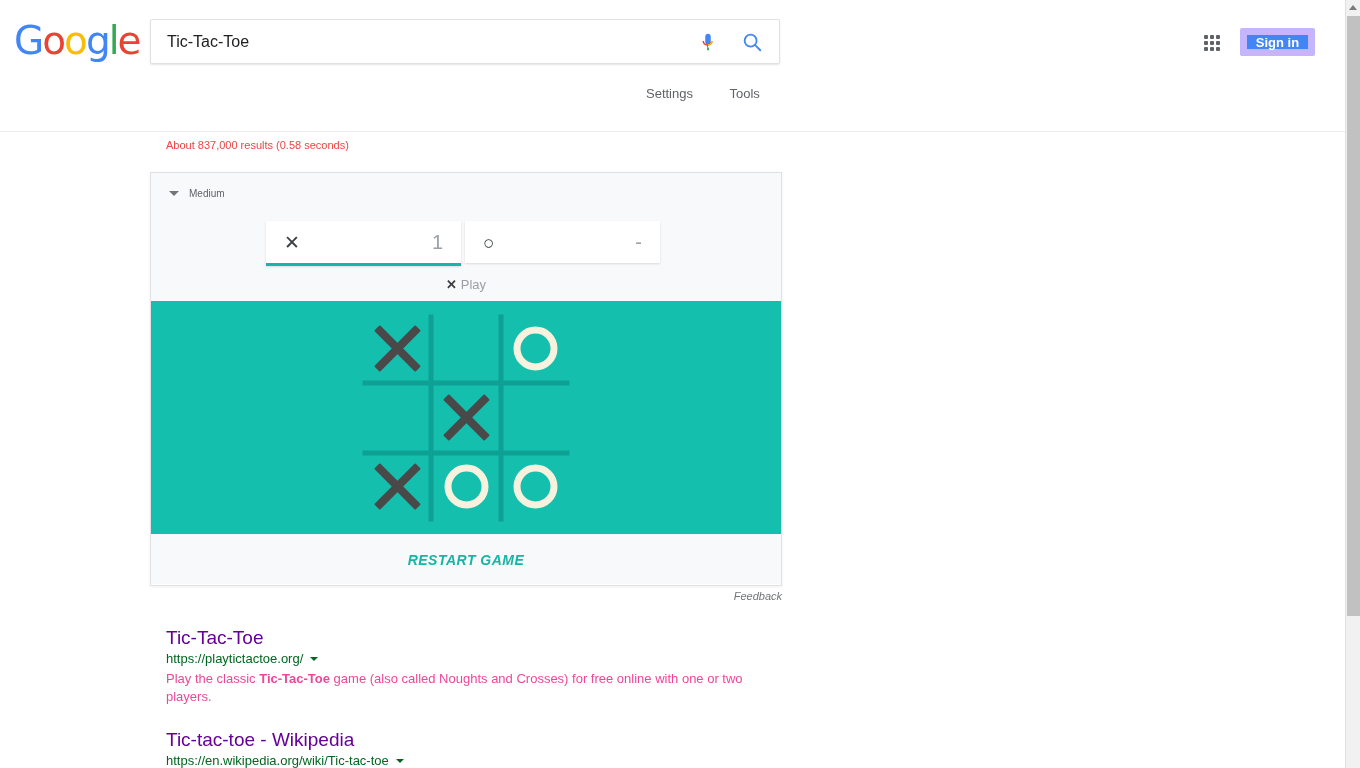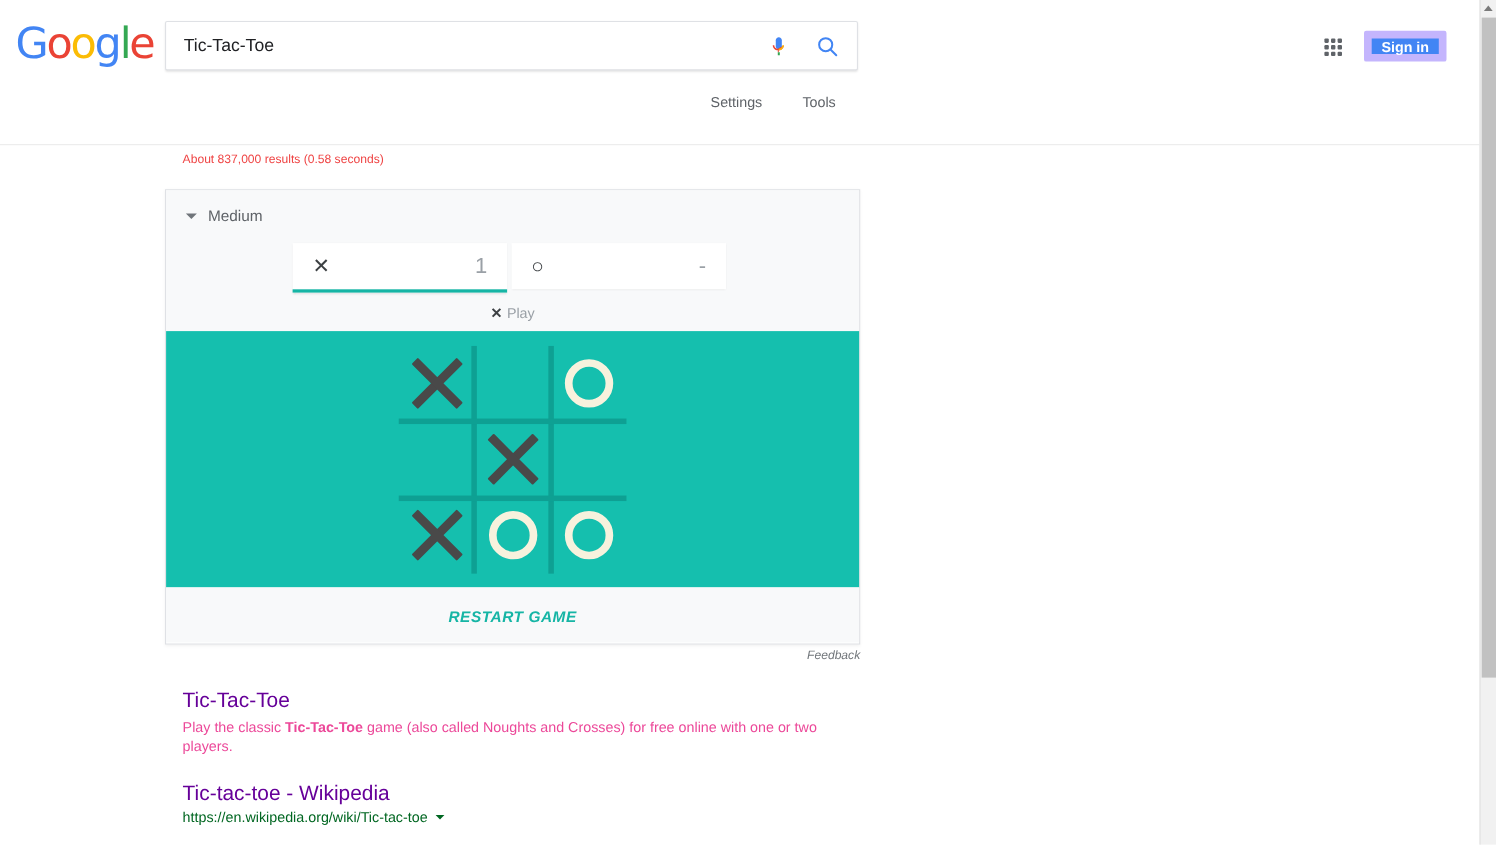--- a/index.html
+++ b/index.html
@@ -100,21 +100,21 @@
   .widget {
     position: absolute; left: 150px; top: 172px;
     width: 632px; height: 414px;
     background: #fff;
     border: 1px solid #dfe1e5; border-radius: 0;
     box-shadow: 0 1px 3px rgba(0,0,0,0.06);
   }
   .widget-top { position: relative; height: 128px; background: #f8f9fa; }
   .difficulty {
     position: absolute; left: 18px; top: 15px;
-    font-size: 14px; color: #5f6368; cursor: pointer;
+    font-size: 10px; color: #5f6368; cursor: pointer;
     display: flex; align-items: center;
   }
   .caret-down {
     width: 0; height: 0; margin-right: 10px;
     border-left: 5px solid transparent;
     border-right: 5px solid transparent;
     border-top: 5px solid #70757a;
   }
   .scorebar {
     position: absolute; left: 115px; top: 48px;
@@ -349,20 +349,24 @@
     <div class="restart">
       <span>RESTART GAME</span>
     </div>
   </div>
 
   <div class="feedback">Feedback</div>
 
   <div class="results">
     <div class="result">
       <div class="r-title">Tic-Tac-Toe</div>
+      <div class="r-url">
+        <span>https://playtictactoe.org/</span>
+        <span class="ucaret"></span>
+      </div>
       <div class="r-snip">
         <span>Play the classic </span><b>Tic-Tac-Toe</b><span> game (also called Noughts and Crosses) for free online with one or two players.</span>
       </div>
     </div>
 
     <div class="result">
       <div class="r-title">Tic-tac-toe - Wikipedia</div>
       <div class="r-url">
         <span>https://en.wikipedia.org/wiki/Tic-tac-toe</span>
         <span class="ucaret"></span>

